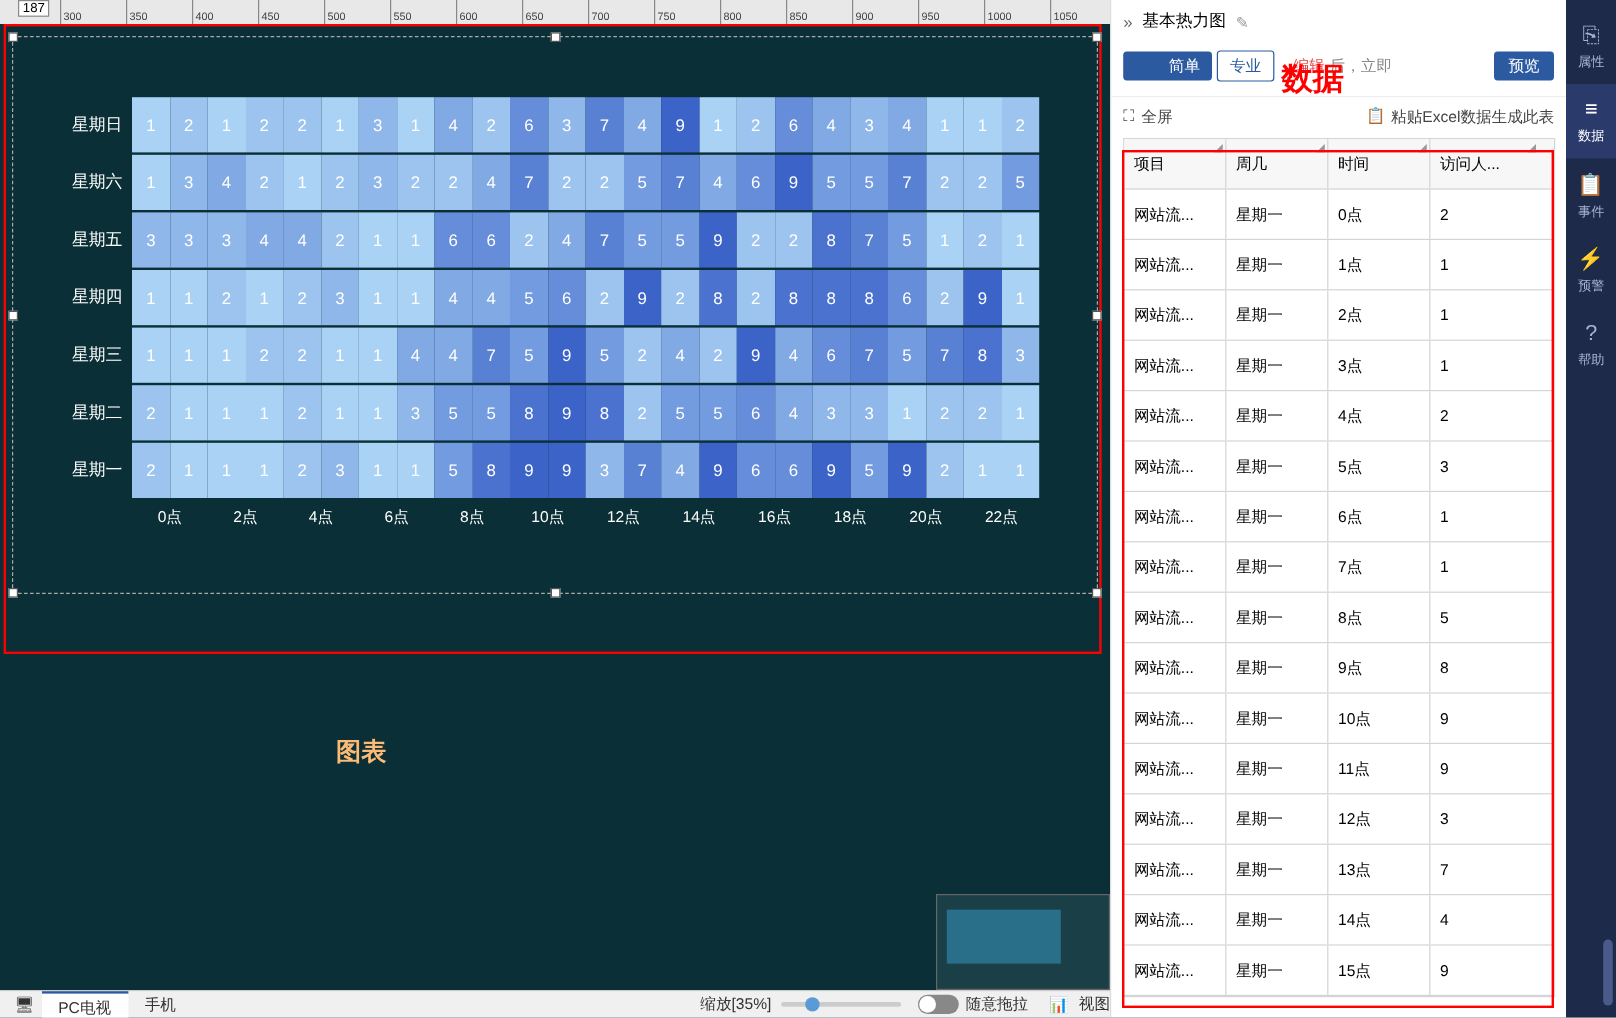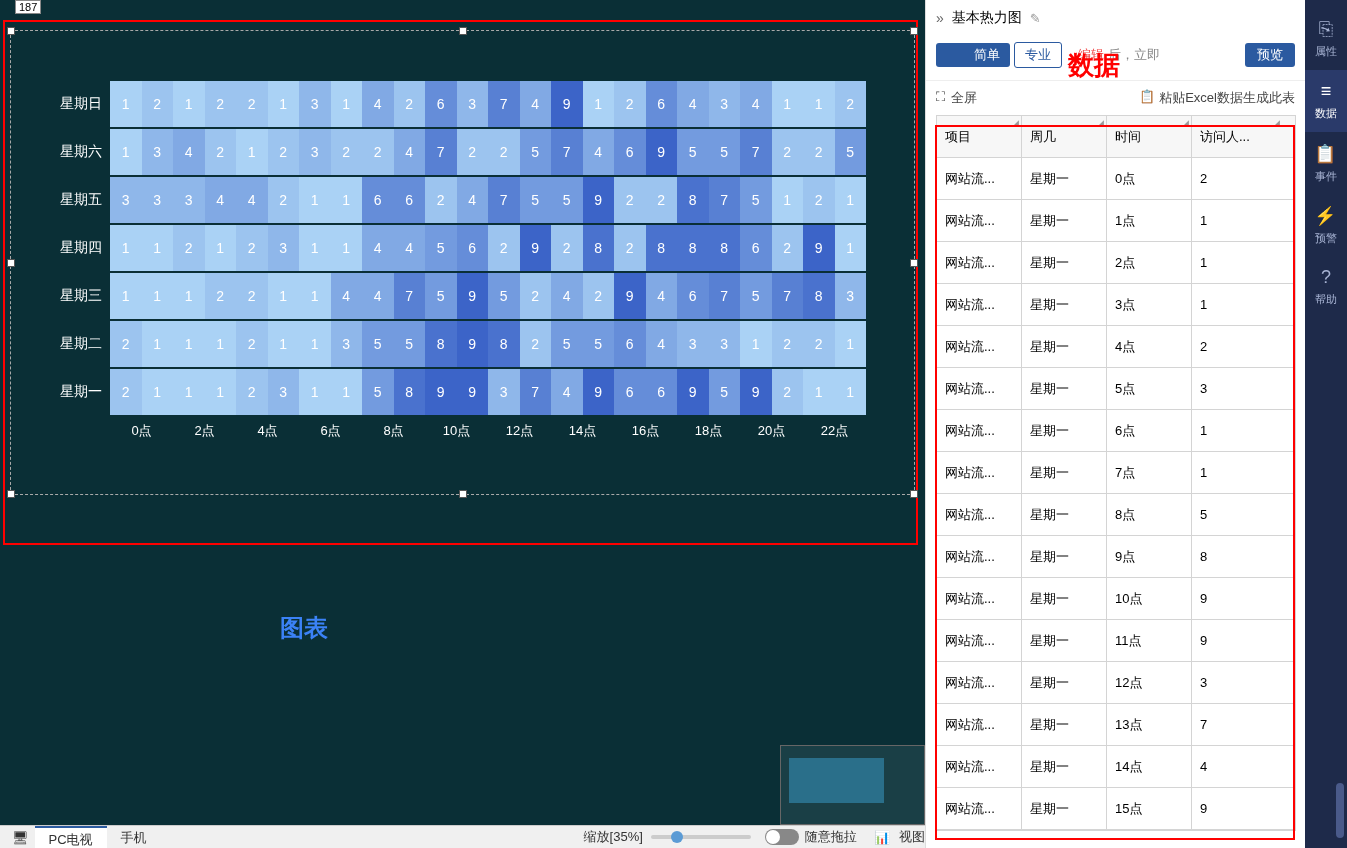--- a/index.html
+++ b/index.html
@@ -4,21 +4,21 @@
 <style>
 * { margin: 0; padding: 0; box-sizing: border-box; font-family: "Microsoft YaHei", sans-serif; }
 body { background: #fff; overflow: hidden; width: 1347px; height: 848px; position: relative; }
 
 .canvas-area { position: absolute; left: 0; top: 0; width: 925px; height: 825px; background: #0a2f36; }
 .ruler-h { position: absolute; left: 0; top: 0; width: 925px; height: 20px; background: #e8e8e8; }
 .ruler-h .tick { position: absolute; top: 0; height: 20px; border-left: 1px solid #888; font-size: 9px; color: #444; padding-left: 2px; line-height: 28px; }
 .y-indicator { position: absolute; left: 15px; top: 0; background: #fff; color: #000; font-size: 11px; padding: 0 3px; border: 1px solid #888; }
 
 .red-box-chart { position: absolute; left: 3px; top: 20px; width: 915px; height: 525px; border: 2px solid red; }
-.red-label-chart { position: absolute; left: 280px; top: 612px; color: #3b82f6; font-size: 24px; font-weight: bold; }
+.red-label-chart { position: absolute; left: 280px; top: 612px; color: #fdba74; font-size: 21px; font-weight: bold; }
 
 .selection { position: absolute; left: 10px; top: 30px; width: 905px; height: 465px; border: 1px dashed #aaa; }
 .handle { position: absolute; width: 8px; height: 8px; background: #fff; border: 1px solid #555; }
 .h-tl { left: -4px; top: -4px; } .h-tr { right: -4px; top: -4px; }
 .h-bl { left: -4px; bottom: -4px; } .h-br { right: -4px; bottom: -4px; }
 .h-tc { left: 50%; margin-left: -4px; top: -4px; } .h-bc { left: 50%; margin-left: -4px; bottom: -4px; }
 .h-ml { left: -4px; top: 50%; margin-top: -4px; } .h-mr { right: -4px; top: 50%; margin-top: -4px; }
 
 .heatmap { position: absolute; left: 40px; top: 80px; }
 .hm-row { display: flex; align-items: center; height: 48px; }
@@ -69,20 +69,38 @@
 .right-rail { position: absolute; right: 0; top: 0; width: 42px; height: 848px; background: #1e2a4a; display: flex; flex-direction: column; align-items: center; padding-top: 8px; }
 .rail-item { width: 42px; height: 62px; display: flex; flex-direction: column; align-items: center; justify-content: center; color: #a8b4d4; font-size: 11px; gap: 4px; cursor: pointer; }
 .rail-item.active { background: #2a3a6a; color: #fff; }
 .rail-icon { font-size: 18px; }
 .rail-scroll { position: absolute; right: 3px; bottom: 10px; width: 8px; height: 55px; background: #4a5a8a; border-radius: 4px; }
 </style>
 </head>
 <body>
 
 <div class="canvas-area">
+  <div class="ruler-h" id="ruler-h">
+      <div class="tick" style="left: 50px;">300</div>
+      <div class="tick" style="left: 105px;">350</div>
+      <div class="tick" style="left: 160px;">400</div>
+      <div class="tick" style="left: 215px;">450</div>
+      <div class="tick" style="left: 270px;">500</div>
+      <div class="tick" style="left: 325px;">550</div>
+      <div class="tick" style="left: 380px;">600</div>
+      <div class="tick" style="left: 435px;">650</div>
+      <div class="tick" style="left: 490px;">700</div>
+      <div class="tick" style="left: 545px;">750</div>
+      <div class="tick" style="left: 600px;">800</div>
+      <div class="tick" style="left: 655px;">850</div>
+      <div class="tick" style="left: 710px;">900</div>
+      <div class="tick" style="left: 765px;">950</div>
+      <div class="tick" style="left: 820px;">1000</div>
+      <div class="tick" style="left: 875px;">1050</div>
+    </div>
   <div class="y-indicator">187</div>
 
   <div class="red-box-chart"></div>
   <div class="red-label-chart">图表</div>
 
   <div class="selection">
     <div class="handle h-tl"></div>
     <div class="handle h-tc"></div>
     <div class="handle h-tr"></div>
     <div class="handle h-ml"></div>

